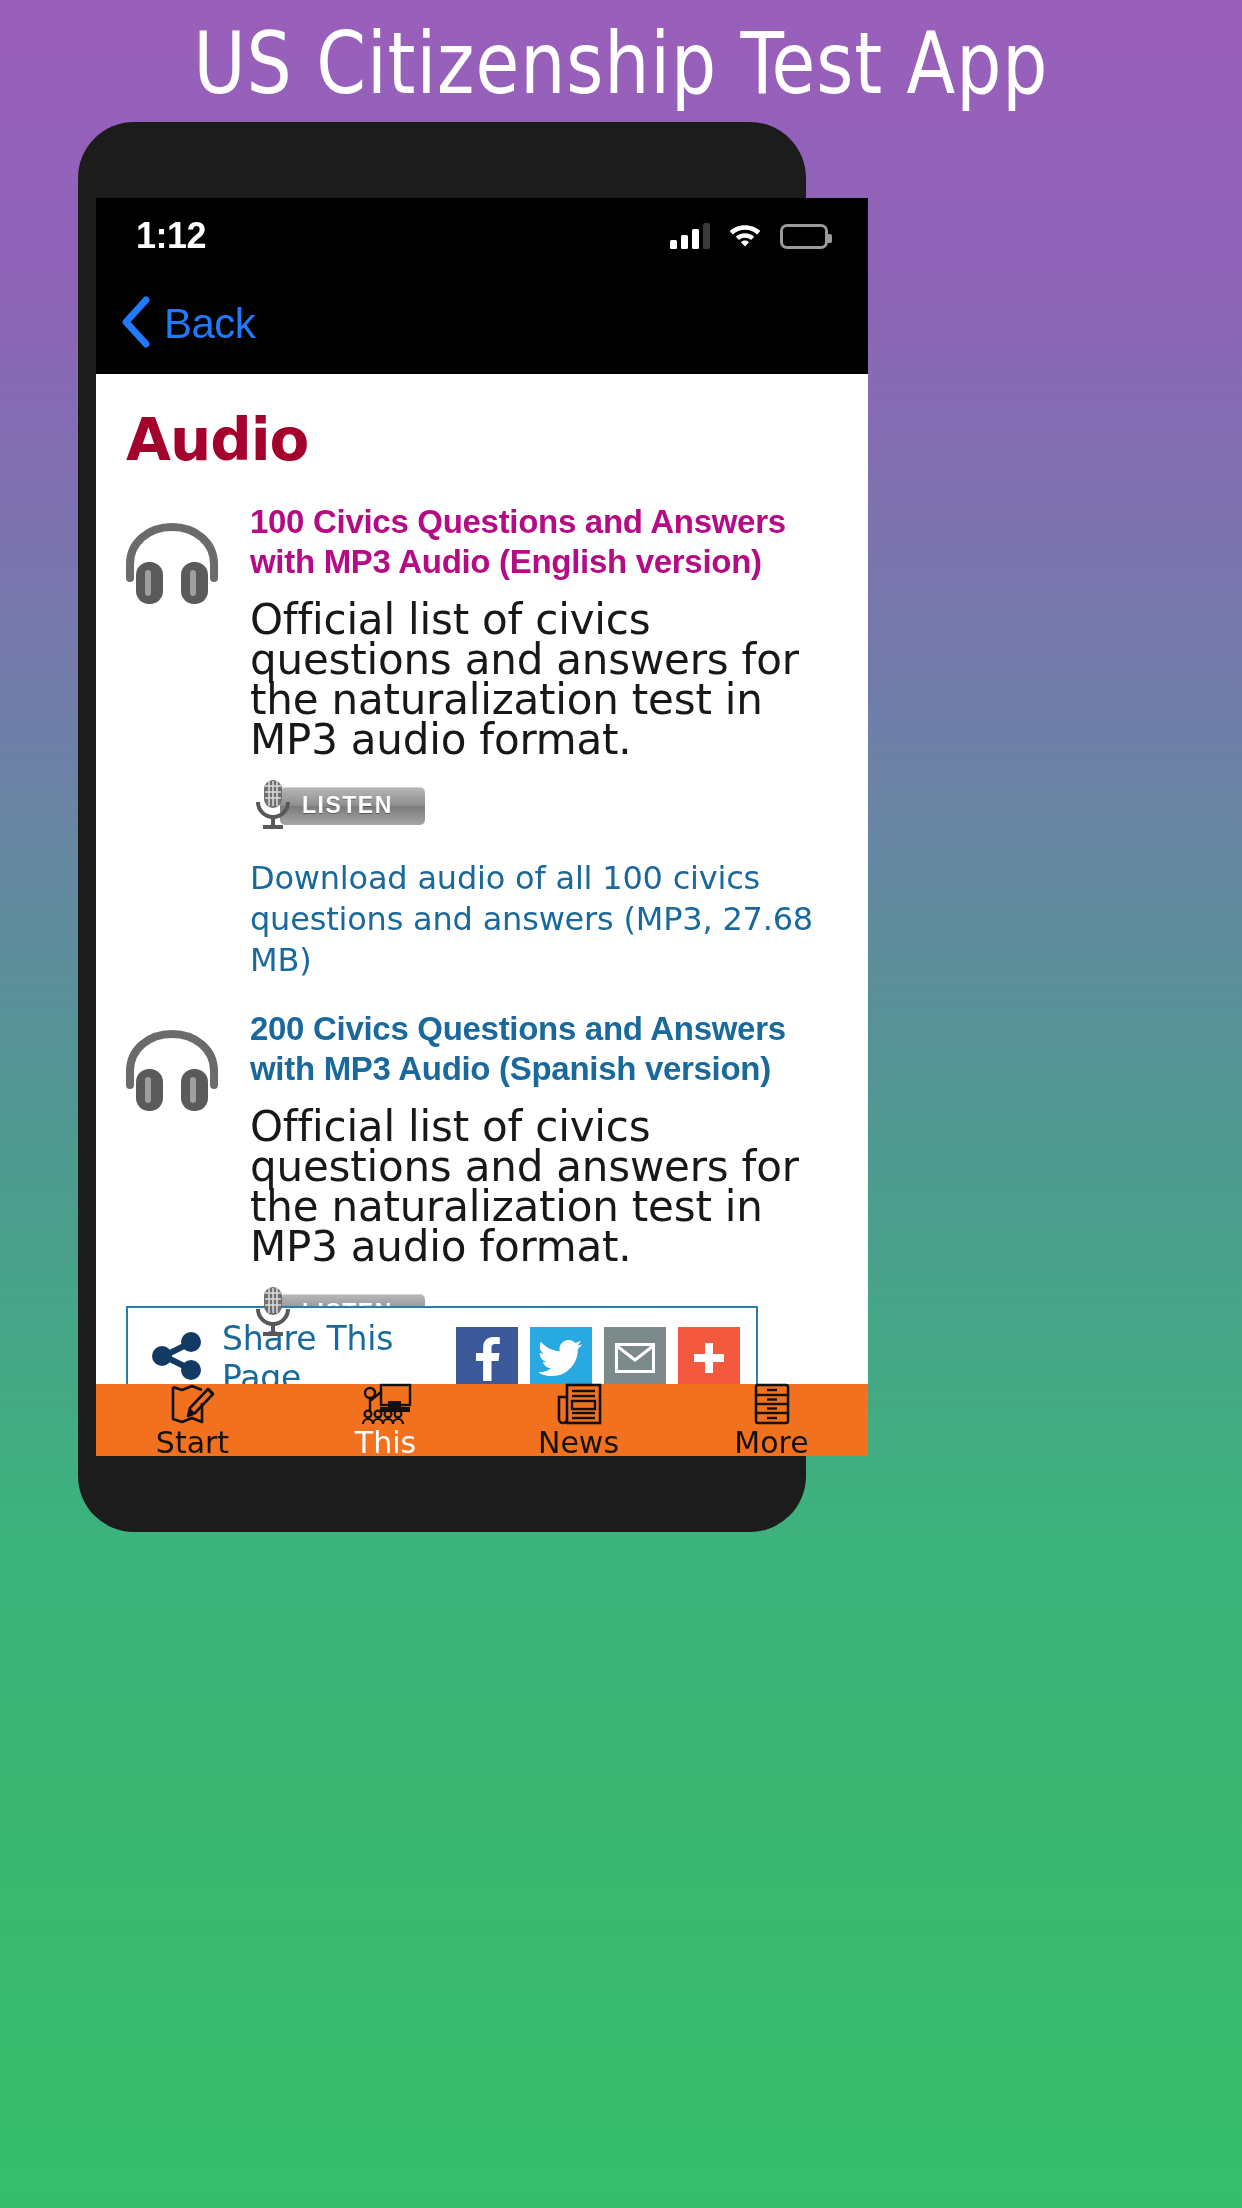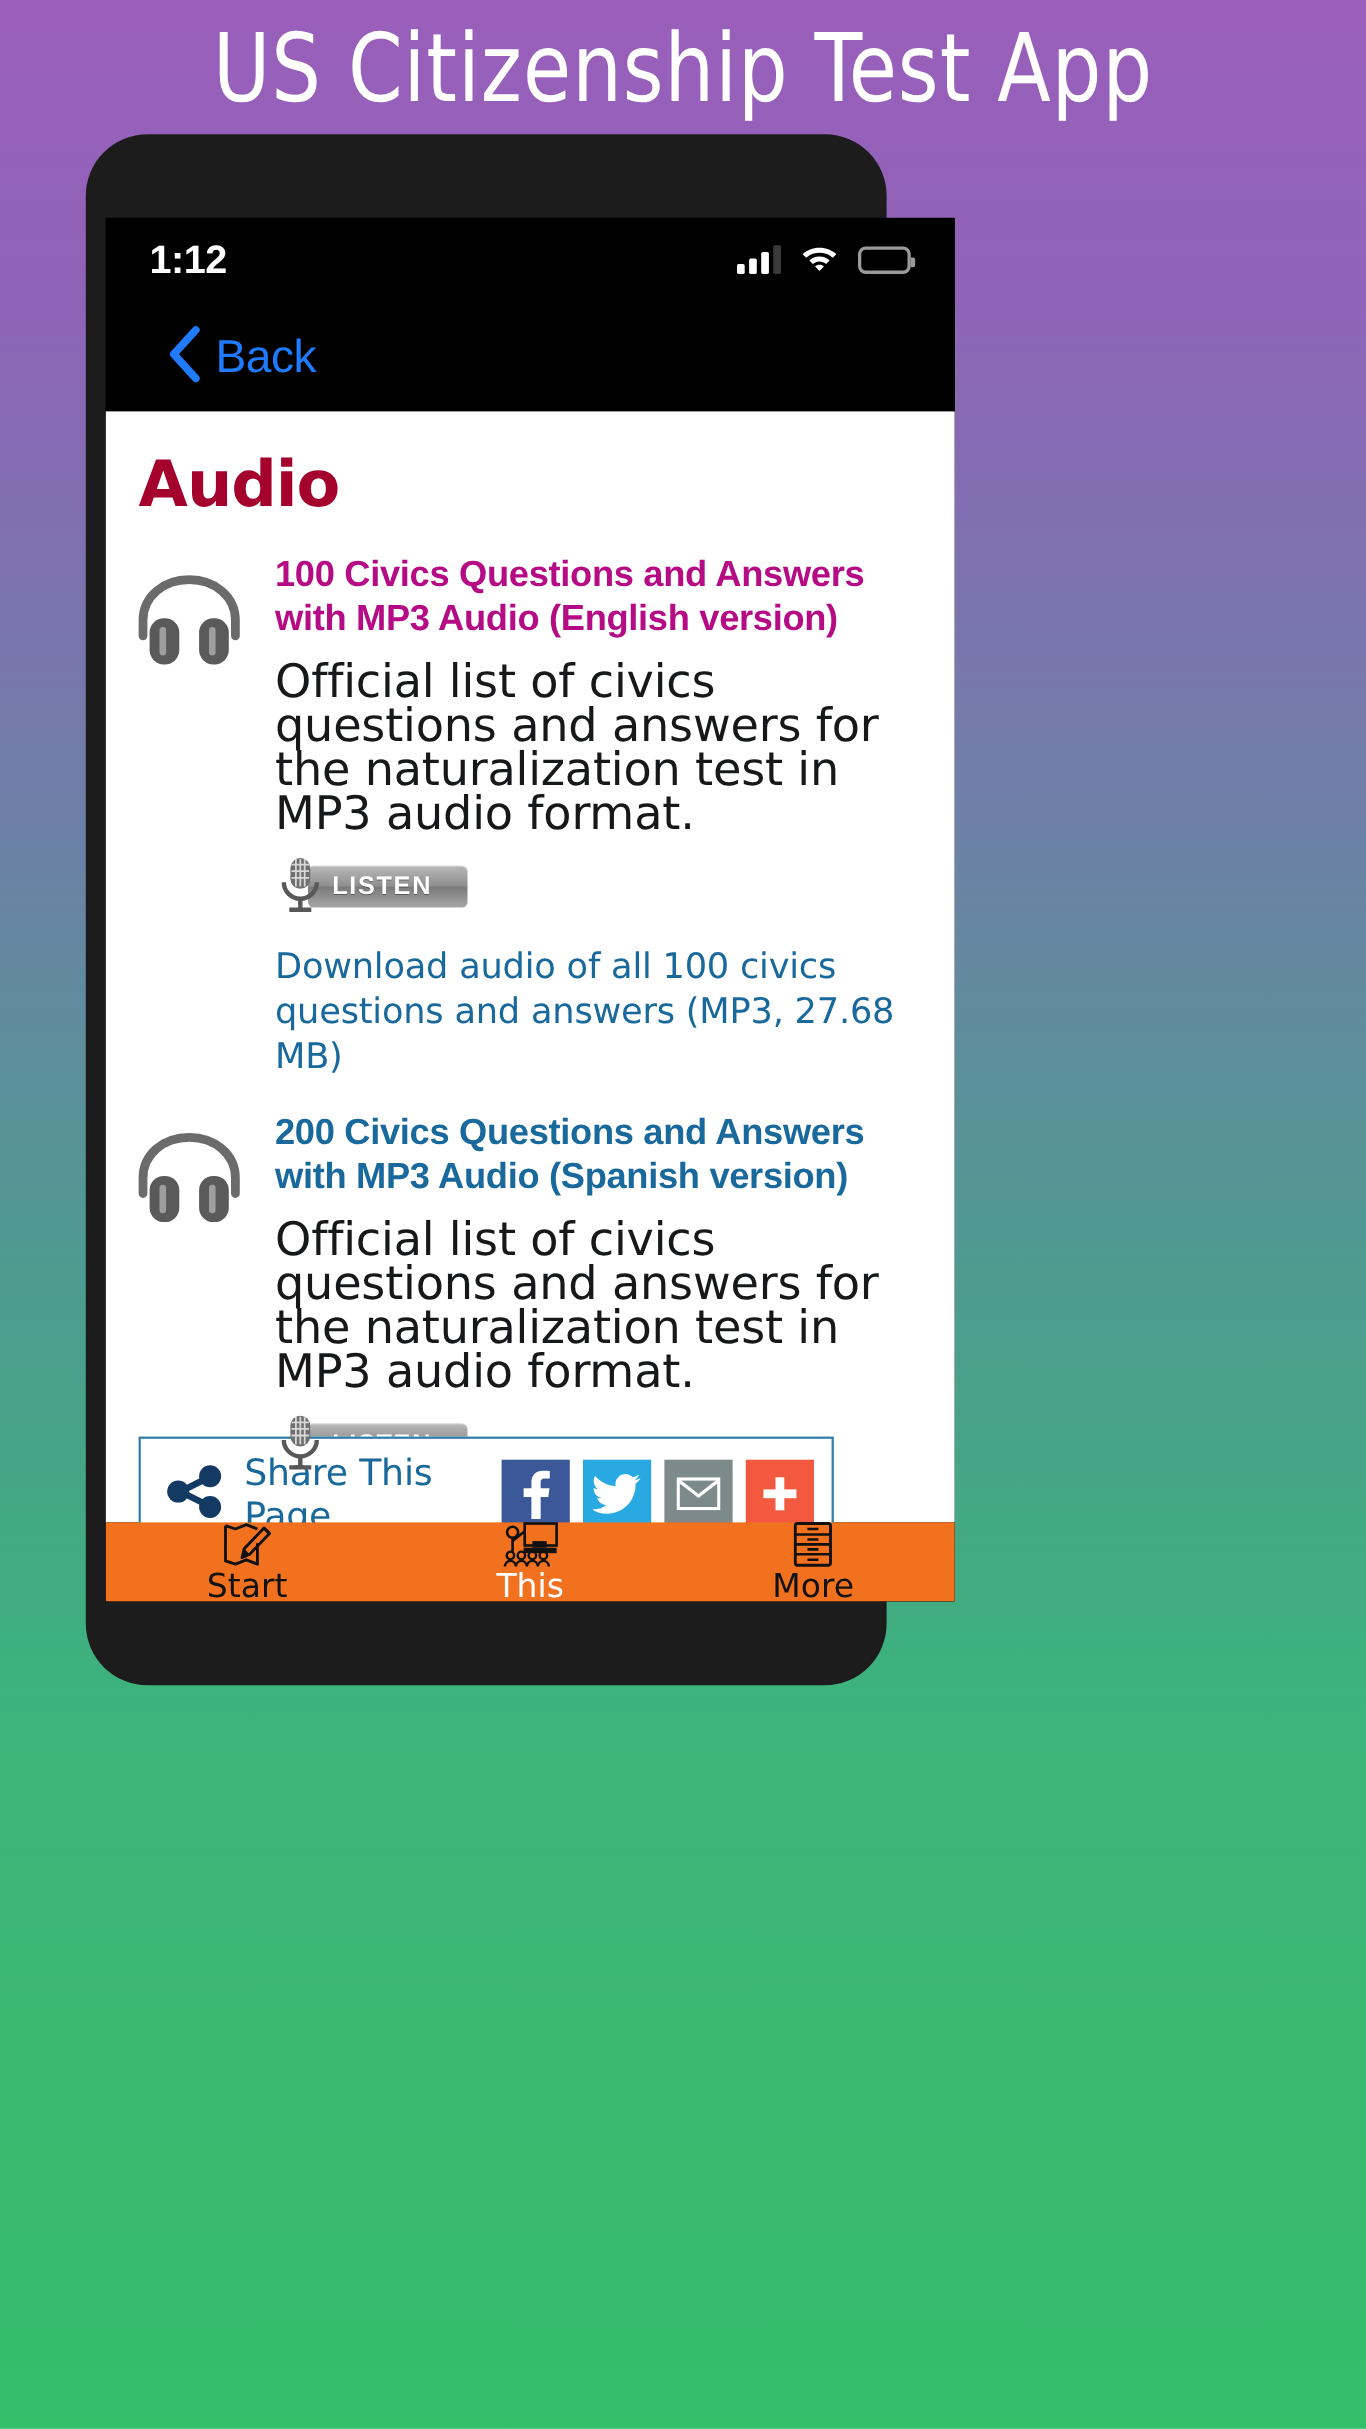--- a/index.html
+++ b/index.html
@@ -60,21 +60,21 @@
   }
   .battery .fill { width:100%; height:100%; background:#fff; border-radius:3px; }
   .battery:after {
     content:""; position:absolute; right:-7px; top:7px;
     width:4px; height:9px; background:#9a9a9a; border-radius:0 2px 2px 0;
   }
 
   
   #nav-bar {
     position:absolute; left:0; top:76px; width:100%; height:100px;
-    background:#000; display:flex; align-items:center; padding-left:22px;margin-left:32px;
+    background:#000; display:flex; align-items:center; padding-left:22px;
   }
   #back-button { display:flex; align-items:center; gap:10px; cursor:pointer; }
   #back-chevron { display:block; }
   #back-label {
     color:#1f7afc; font-size:42px;
     font-family:"Liberation Sans", sans-serif;
     letter-spacing:-0.5px;
   }
 
   
@@ -353,20 +353,36 @@
                 <circle cx="18" cy="31" r="3.4"></circle>
               <circle cx="28" cy="31" r="3.4"></circle>
                 <circle cx="38" cy="31" r="3.4"></circle>
               <path d="M3 41 a5 5 0 0 1 10 0 M13 41 a5 5 0 0 1 10 0 M23 41 a5 5 0 0 1 10 0 M33 41 a5 5 0 0 1 10 0"></path>
             </g>
           </svg>
         </span>
         <span class="tab-label light">This</span>
       </div>
 
+      <div class="tab-item">
+        <span class="tab-icon">
+          <svg width="46" height="42" viewBox="0 0 46 42">
+            <rect x="11" y="2" width="33" height="38" fill="none" stroke="#111" stroke-width="2.6"></rect>
+            <path d="M11 14 L3 14 L3 36 a4 4 0 0 0 8 0" fill="none" stroke="#111" stroke-width="2.6"></path>
+            <g stroke="#111" stroke-width="2.4">
+              <line x1="16" y1="8" x2="39" y2="8"></line>
+              <line x1="16" y1="13" x2="39" y2="13"></line>
+              <line x1="16" y1="30" x2="39" y2="30"></line>
+              <line x1="16" y1="35" x2="39" y2="35"></line>
+            </g>
+            <rect x="16" y="18" width="23" height="8" fill="none" stroke="#111" stroke-width="2.4"></rect>
+          </svg>
+        </span>
+        <span class="tab-label dark">News</span>
+      </div>
 
       <div class="tab-item">
         <span class="tab-icon">
           <svg width="40" height="42" viewBox="0 0 40 42">
             <rect x="4" y="2" width="32" height="38" rx="2" fill="none" stroke="#111" stroke-width="2.6"></rect>
             <g stroke="#111" stroke-width="2.4">
               <line x1="4" y1="12" x2="36" y2="12"></line>
               <line x1="4" y1="21" x2="36" y2="21"></line>
               <line x1="4" y1="30" x2="36" y2="30"></line>
               <line x1="15" y1="7" x2="25" y2="7"></line>

